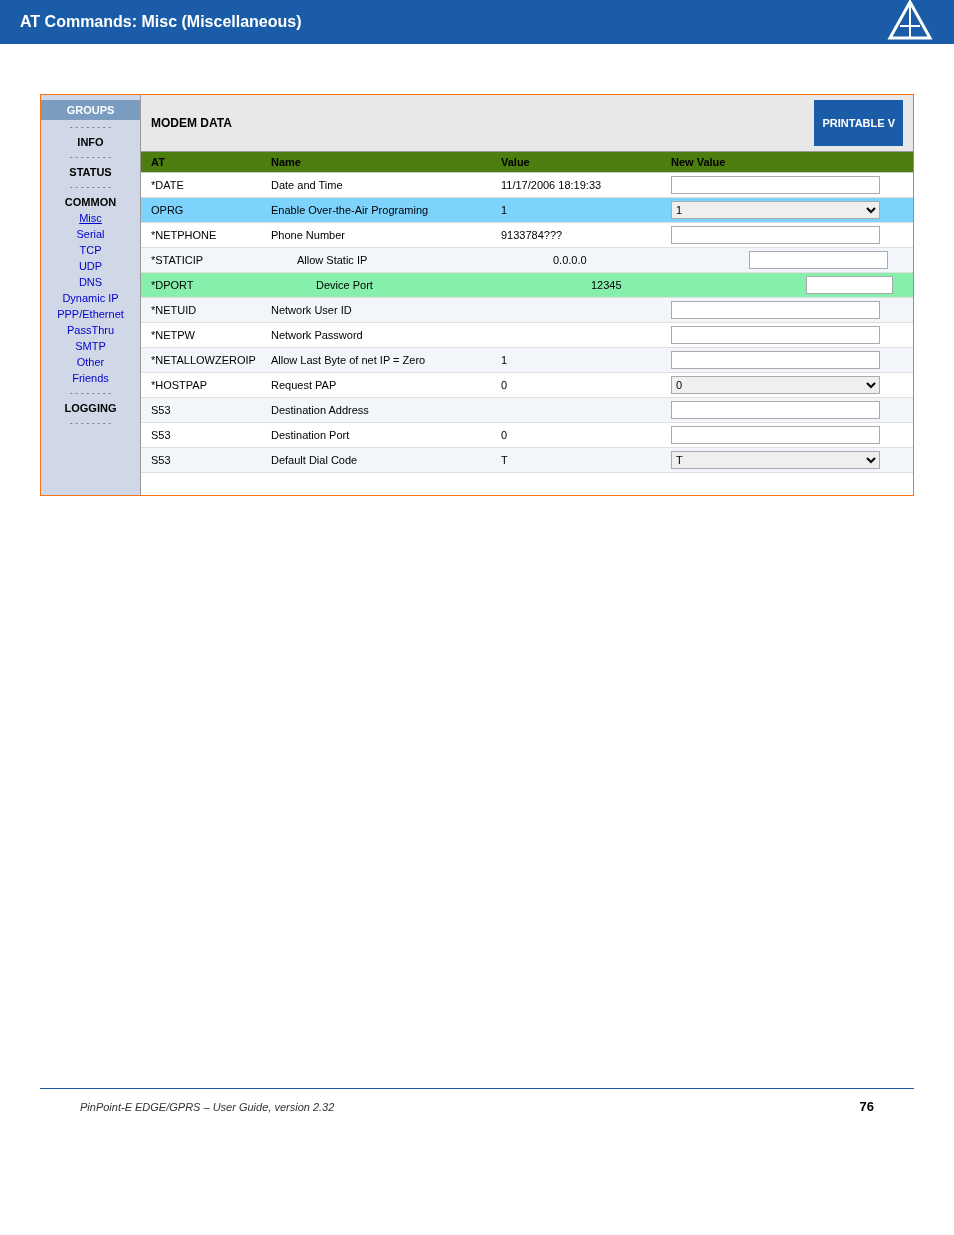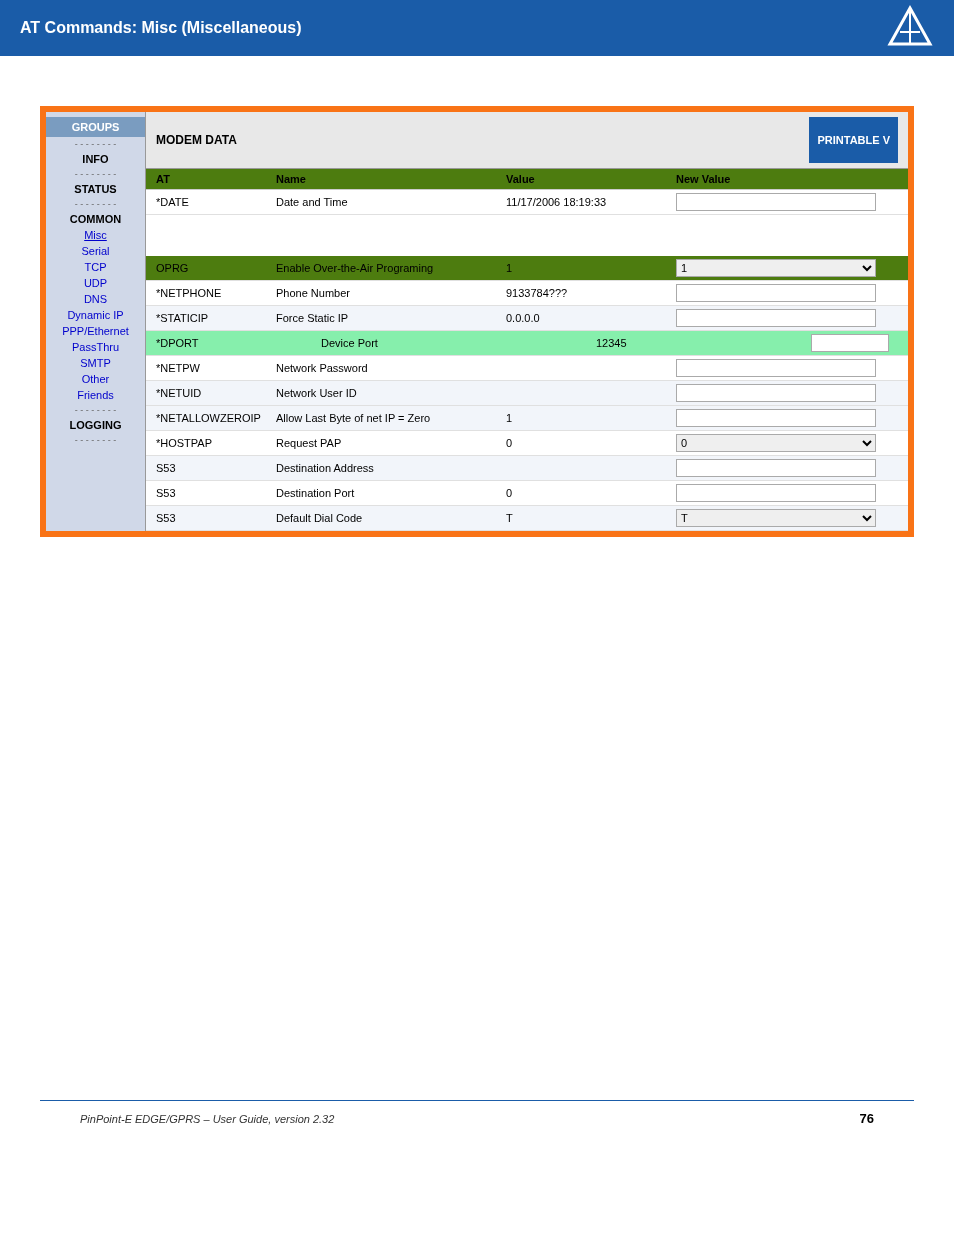--- a/index.html
+++ b/index.html
@@ -8,21 +8,21 @@
       min-height: 1235px;
       background: #ffffff;
       font-family: Arial, sans-serif;
       font-size: 12px;
       color: #000;
     }
 
     
     .header {
       background: #1a5ca8;
-      height: 56px;
+      height: 44px;
       display: flex;
       align-items: center;
       justify-content: space-between;
       padding: 0 20px;
     }
     .header-title {
       color: #ffffff;
       font-size: 16px;
       font-weight: bold;
     }
@@ -36,21 +36,21 @@
       padding: 20px 40px;
       min-height: 1100px;
       display: flex;
       flex-direction: column;
     }
 
     
     .main-area {
       display: flex;
       margin-top: 30px;
-      border: 6px solid #f97316;
+      border: 1px solid #f97316;
     }
 
     
     .sidebar {
       width: 100px;
       background: #d0d8e8;
       border-right: 1px solid #999;
       padding: 5px 0;
       min-height: 400px;
     }
@@ -229,68 +229,68 @@
 
       <div id="data-rows-container">
           <div class="data-row" style="background: rgb(255, 255, 255);">
             <span class="cell">*DATE</span>
             <span class="cell">Date and Time</span>
             <span class="cell">11/17/2006 18:19:33</span>
             <div class="new-value-container">
               <input type="text" class="new-value-input" style="">
             </div>
           </div>
-          <div class="data-row" style="background: #4d7c0f; margin-top: 41px;">
+          <div class="data-row" style="background: #7dd3fc;">
             <span class="cell">OPRG</span>
             <span class="cell">Enable Over-the-Air Programing</span>
             <span class="cell">1</span>
             <div class="new-value-container">
               <select class="new-value-select"><option>1</option></select>
             </div>
           </div>
           <div class="data-row" style="background: rgb(255, 255, 255);">
             <span class="cell">*NETPHONE</span>
             <span class="cell">Phone Number</span>
             <span class="cell">9133784???</span>
             <div class="new-value-container">
               <input type="text" class="new-value-input" style="">
             </div>
           </div>
-          <div class="data-row" style="background: rgb(242, 245, 250);">
+          <div class="data-row" style="background: rgb(242, 245, 250); gap: 26px;">
             <span class="cell">*STATICIP</span>
-            <span class="cell">Force Static IP</span>
+            <span class="cell">Allow Static IP</span>
             <span class="cell">0.0.0.0</span>
             <div class="new-value-container">
               <input type="text" class="new-value-input" style="">
             </div>
           </div>
           <div class="data-row" style="background: #86efac; gap: 45px;">
             <span class="cell">*DPORT</span>
             <span class="cell">Device Port</span>
             <span class="cell">12345</span>
             <div class="new-value-container">
               <input type="text" class="new-value-input" style="">
             </div>
           </div>
-          <div class="data-row" style="background: rgb(255, 255, 255);">
-            <span class="cell">*NETPW</span>
-            <span class="cell">Network Password</span>
-            <span class="cell"></span>
-            <div class="new-value-container">
-              <input type="text" class="new-value-input" style="">
-            </div>
-          </div>
           <div class="data-row" style="background: rgb(242, 245, 250);">
             <span class="cell">*NETUID</span>
             <span class="cell">Network User ID</span>
             <span class="cell"></span>
             <div class="new-value-container">
               <input type="text" class="new-value-input" style="">
             </div>
           </div>
+          <div class="data-row" style="background: rgb(255, 255, 255);">
+            <span class="cell">*NETPW</span>
+            <span class="cell">Network Password</span>
+            <span class="cell"></span>
+            <div class="new-value-container">
+              <input type="text" class="new-value-input" style="">
+            </div>
+          </div>
           <div class="data-row" style="background: rgb(242, 245, 250);">
             <span class="cell">*NETALLOWZEROIP</span>
             <span class="cell">Allow Last Byte of net IP = Zero</span>
             <span class="cell">1</span>
             <div class="new-value-container">
               <input type="text" class="new-value-input" style="">
             </div>
           </div>
           <div class="data-row" style="background: rgb(255, 255, 255);">
             <span class="cell">*HOSTPAP</span>

